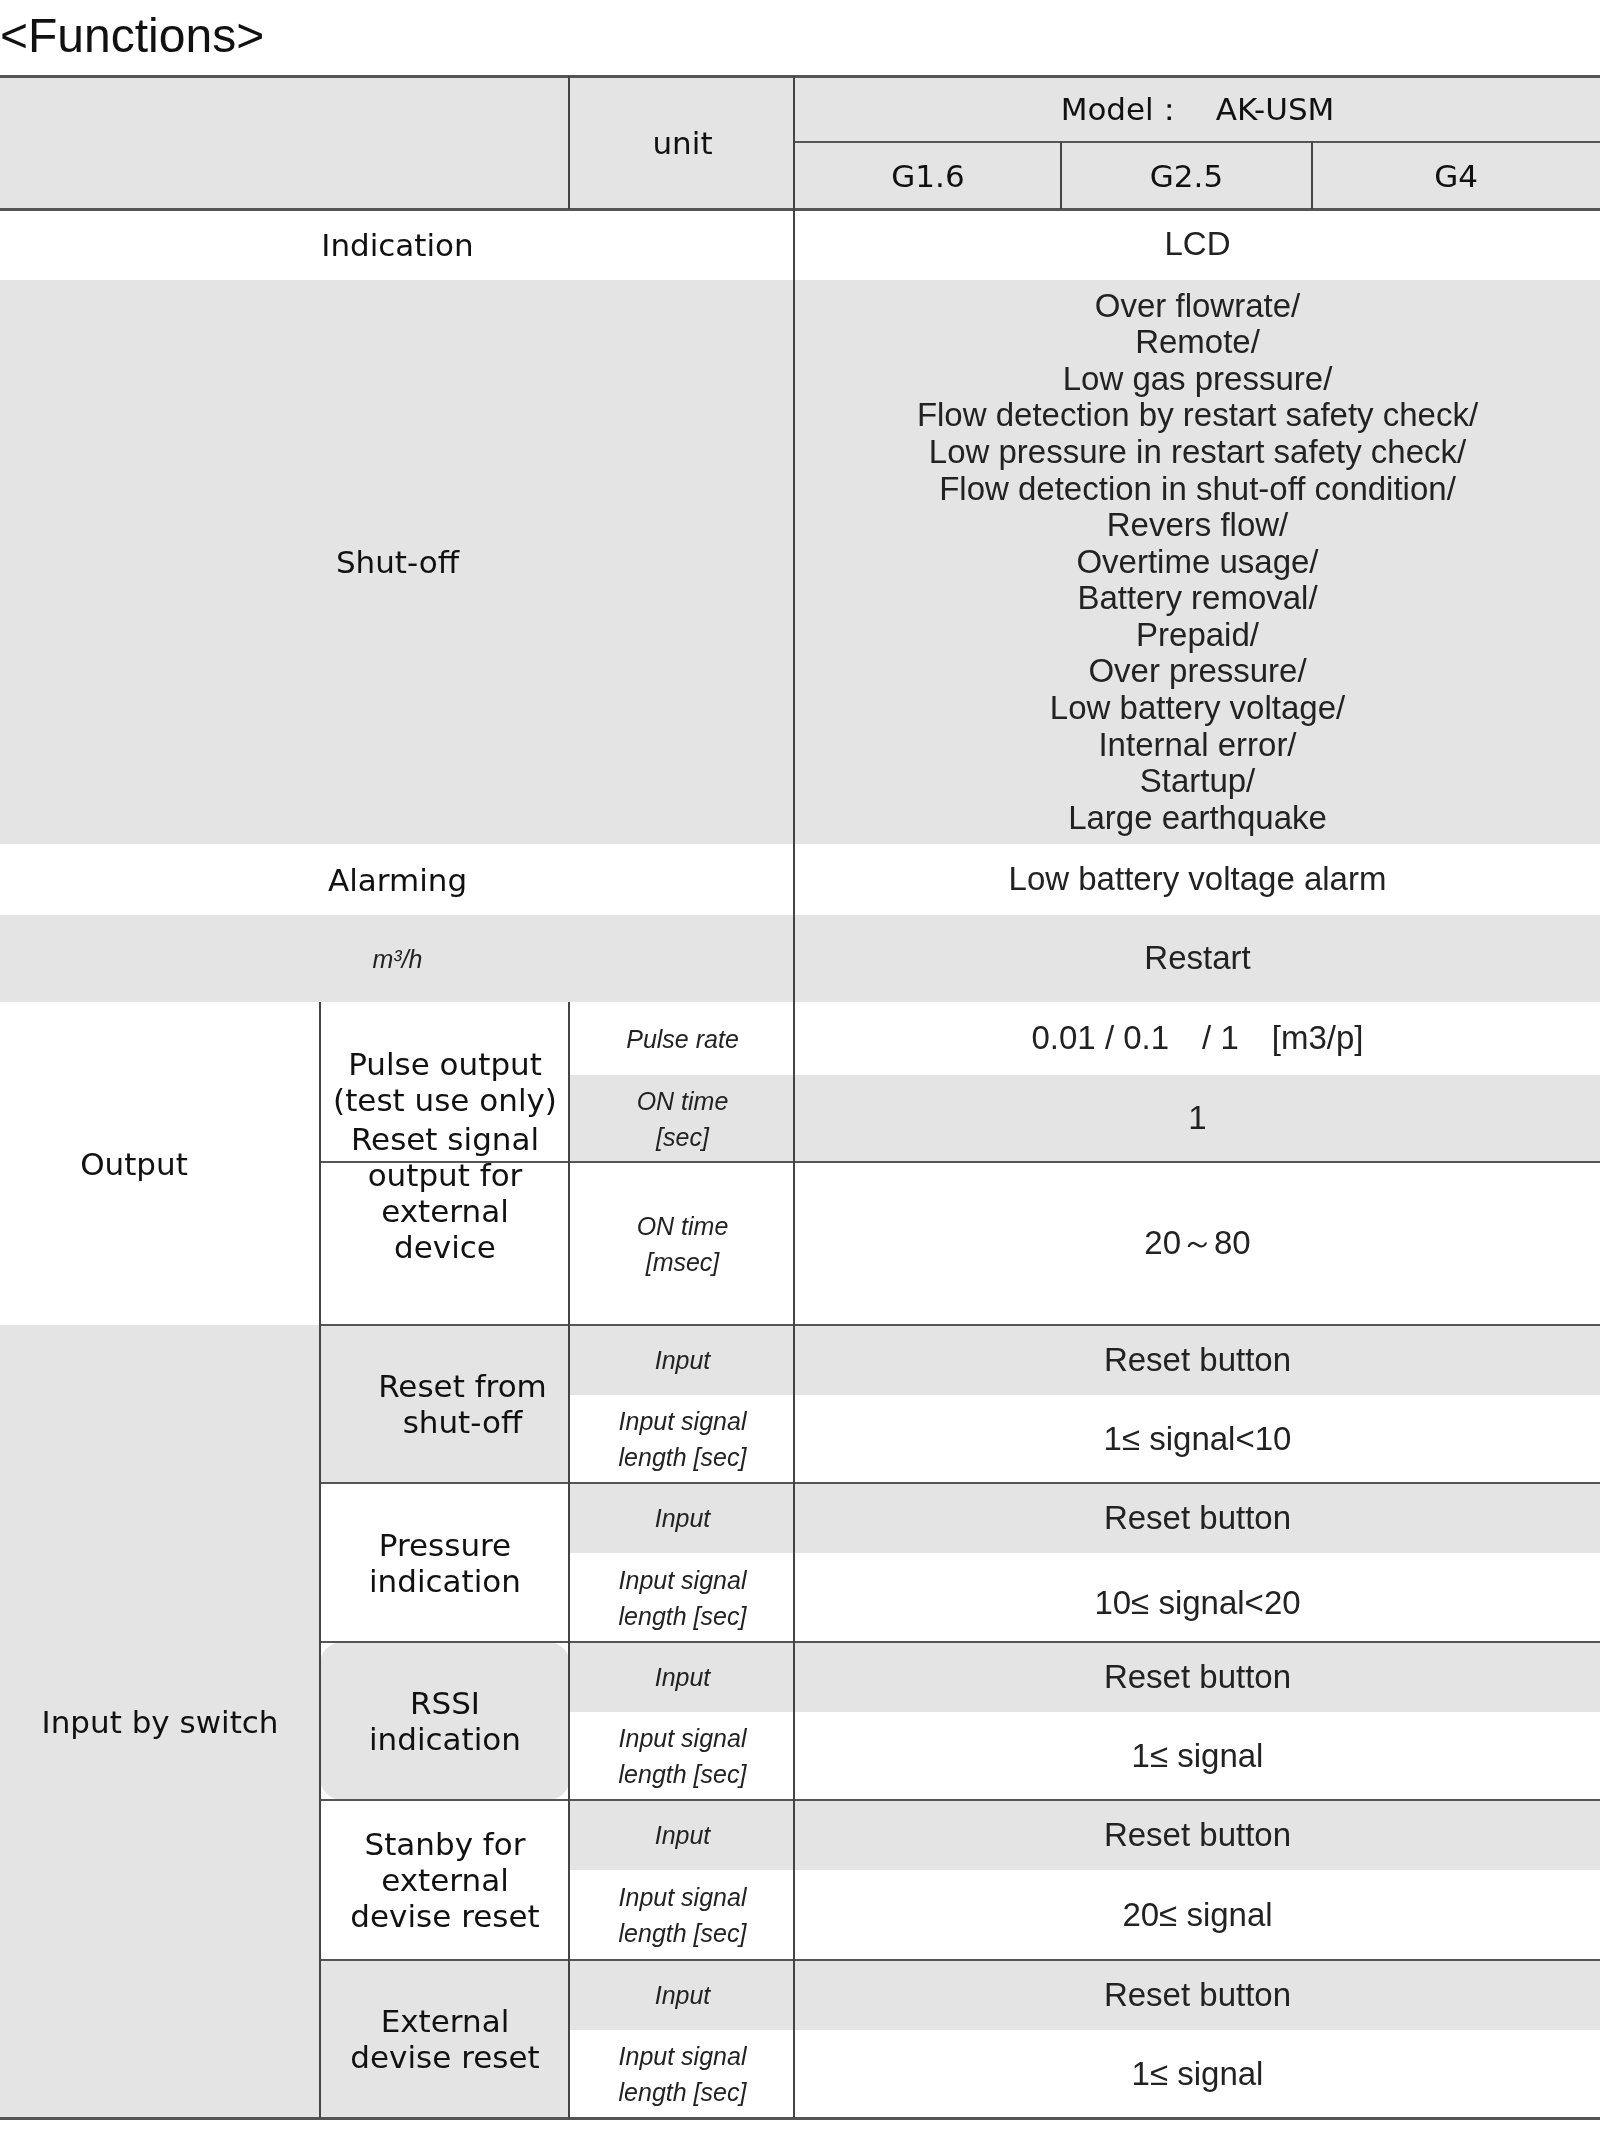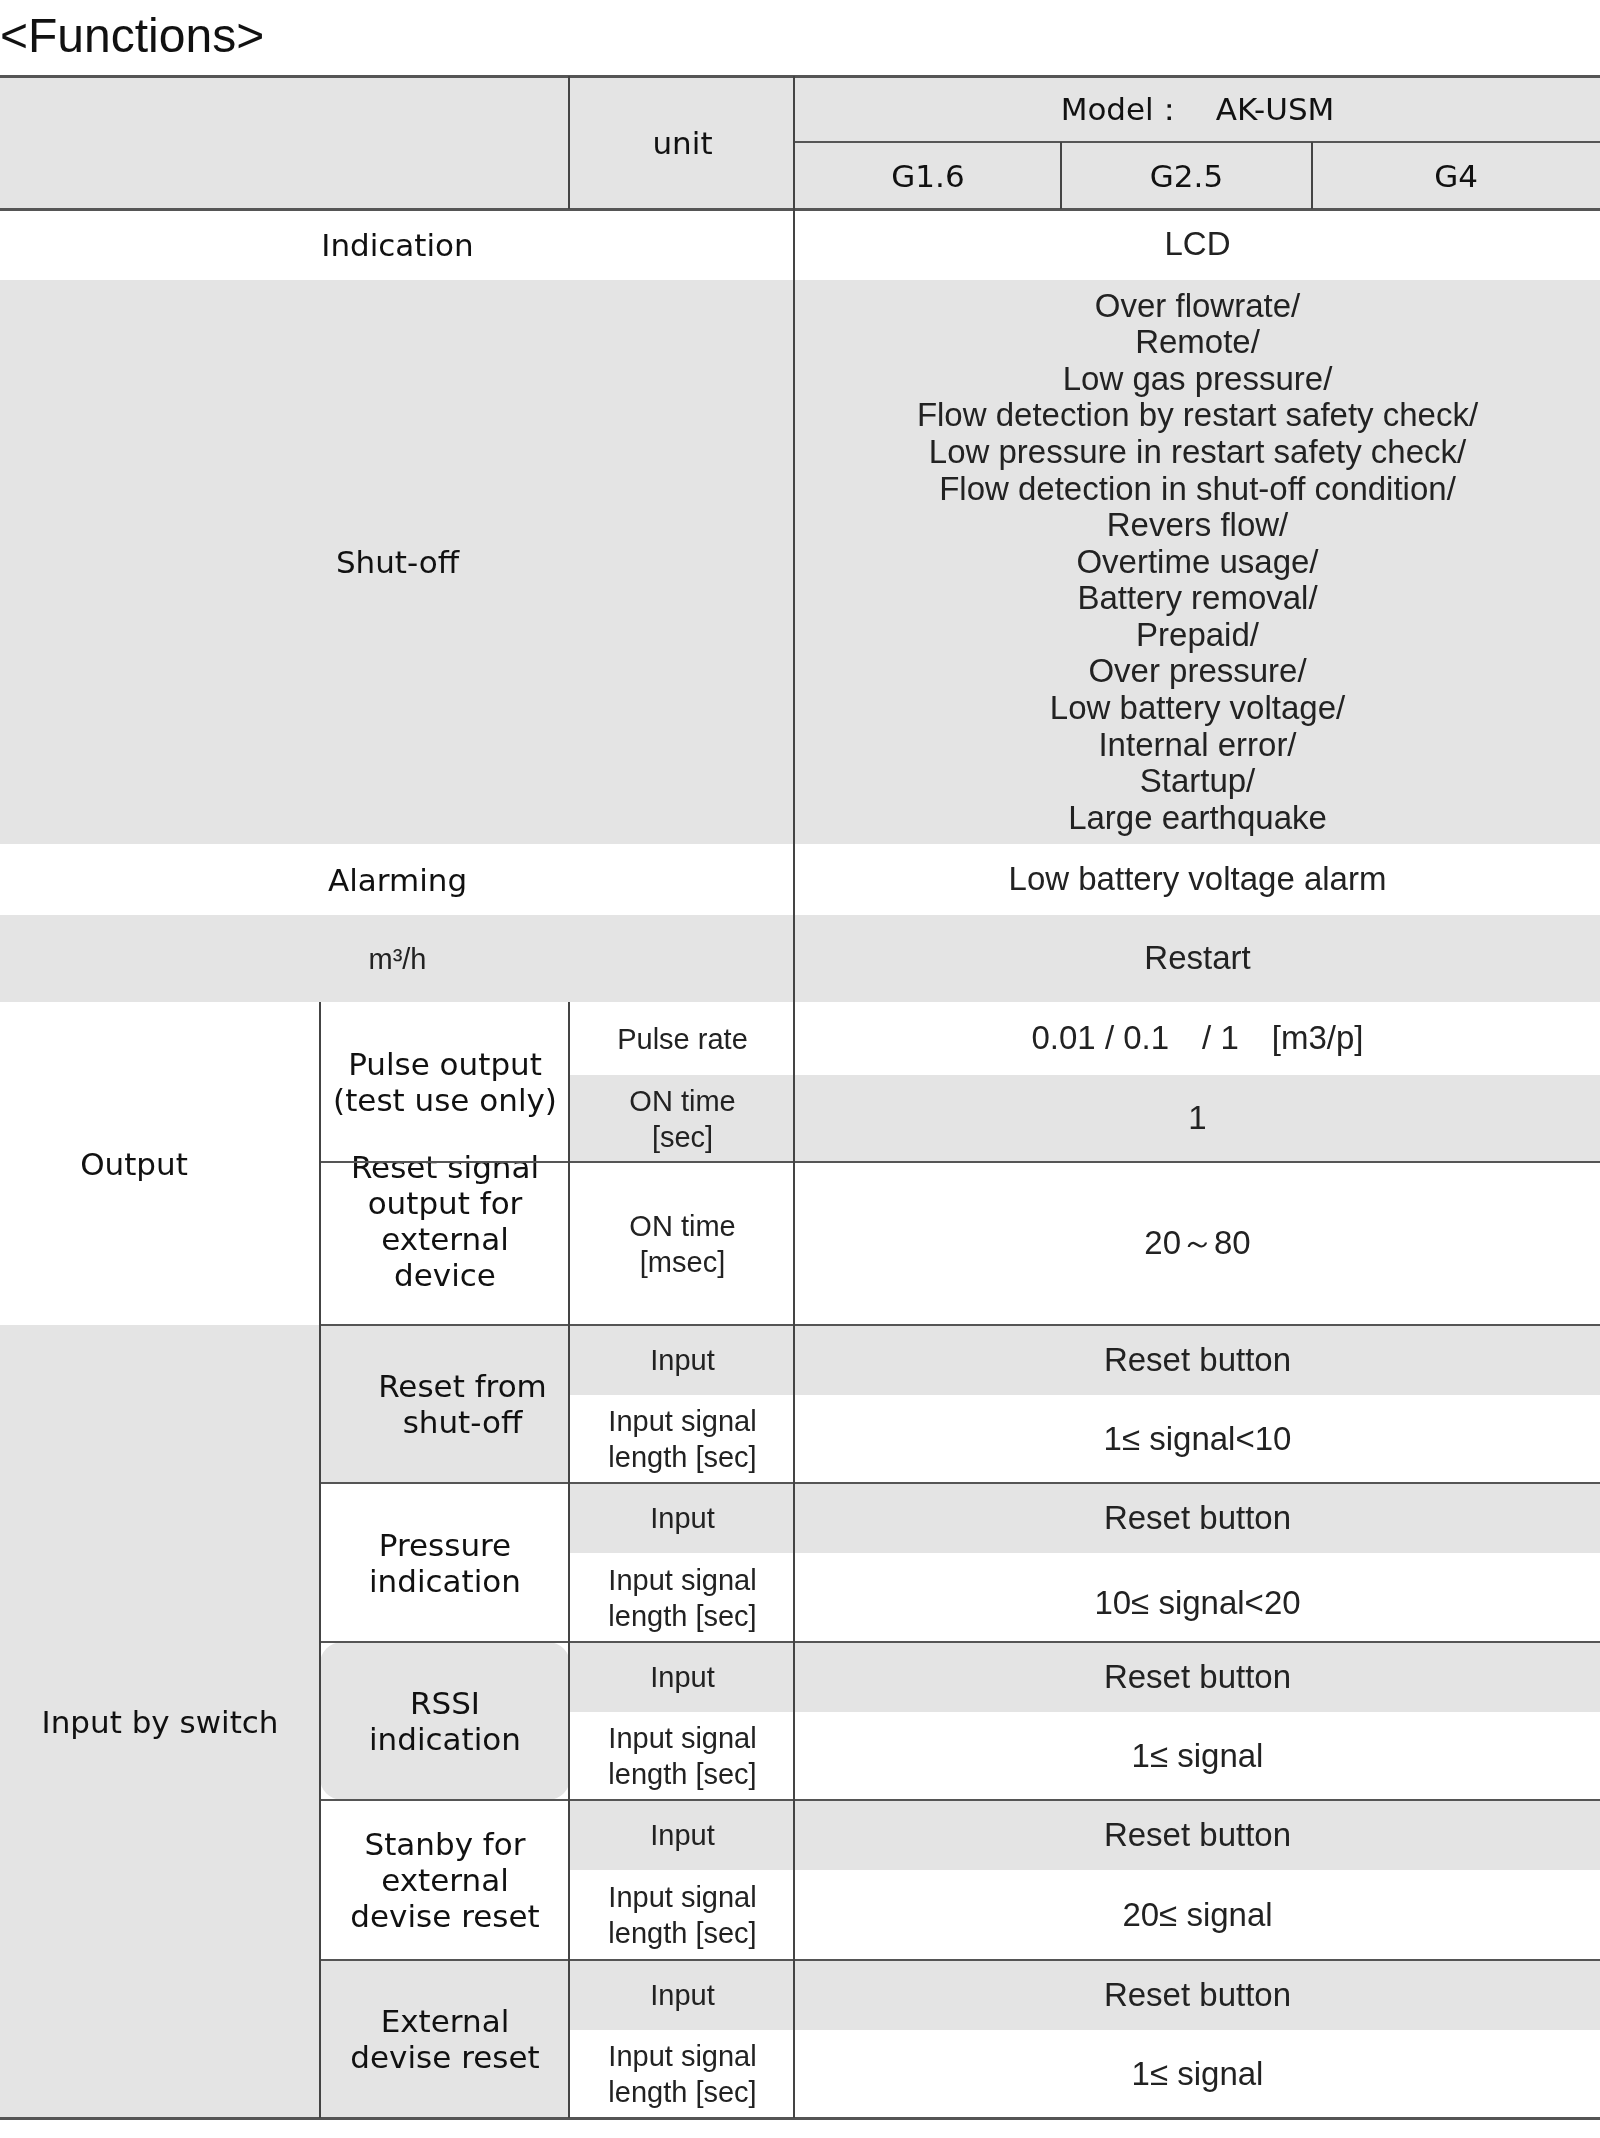--- a/index.html
+++ b/index.html
@@ -5,21 +5,21 @@
   html, body { margin:0; padding:0; background:#ffffff; }
   body { width:1600px; height:2138px; position:relative; overflow:hidden;
          font-family:"DejaVu Sans", sans-serif; color:#111; }
   .title { position:absolute; left:0; top:8px; font-size:48px; font-family:"Liberation Sans", sans-serif; color:#111; letter-spacing:0px; }
   .cell { position:absolute; box-sizing:border-box; display:flex; align-items:center; justify-content:center;
           text-align:center; font-size:31px; line-height:36px; }
   .g { background:#e4e4e4; }
   .w { background:#ffffff; }
   .lbl { color:#111; font-weight:500; font-family:"DejaVu Sans", sans-serif; }
   .val { color:#222; font-family:"Liberation Sans", sans-serif; font-size:33px; line-height:36.6px; }
-  .unitc { color:#222; font-family:"Liberation Sans", sans-serif; font-size:29px; line-height:36px; }
+  .unitc { color:#222; font-family:"Liberation Sans", sans-serif; font-size:25px; line-height:36px;font-style:italic; }
   .hline { position:absolute; height:3px; background:#555; }
   .vline { position:absolute; width:2px; background:#444; }
   .ml { white-space:pre-line; }
 </style>
 </head>
 <body>
 
 <div class="title">&lt;Functions&gt;</div>
 
 <div class="cell g" style="left:0;top:76px;width:570px;height:133px;"></div>
@@ -58,21 +58,21 @@
 <div class="cell g val" style="left:795px;top:915px;width:805px;height:87px;">Restart</div>
 
 <div class="cell w lbl" style="left:0;top:1002px;width:268px;height:323px;">Output</div>
 <div class="cell w lbl ml" style="left:320px;top:1002px;width:250px;height:160px;">Pulse output
 (test use only)</div>
 <div class="cell w unitc" style="left:570px;top:1002px;width:225px;height:73px;">Pulse rate</div>
 <div class="cell w val" style="left:795px;top:1002px;width:805px;height:73px;white-space:pre;">0.01 / 0.1　/ 1　[m3/p]</div>
 <div class="cell g unitc ml" style="left:570px;top:1075px;width:225px;height:87px;">ON time
 [sec]</div>
 <div class="cell g val" style="left:795px;top:1075px;width:805px;height:87px;">1</div>
-<div class="cell w lbl ml" style="left:320px;top:1162px;width:250px;height:117px;">Reset signal
+<div class="cell w lbl ml" style="left:320px;top:1134px;width:250px;height:117px;">Reset signal
 output for
 external
 device</div>
 <div class="cell w unitc ml" style="left:570px;top:1162px;width:225px;height:163px;">ON time
 [msec]</div>
 <div class="cell w val" style="left:795px;top:1162px;width:805px;height:163px;">20～80</div>
 
 <div class="cell g lbl" style="left:0;top:1325px;width:320px;height:793px;">Input by switch</div>
 
 <div class="cell g lbl ml" style="left:320px;top:1325px;width:274px;height:158px;padding-left:11px;">Reset from

